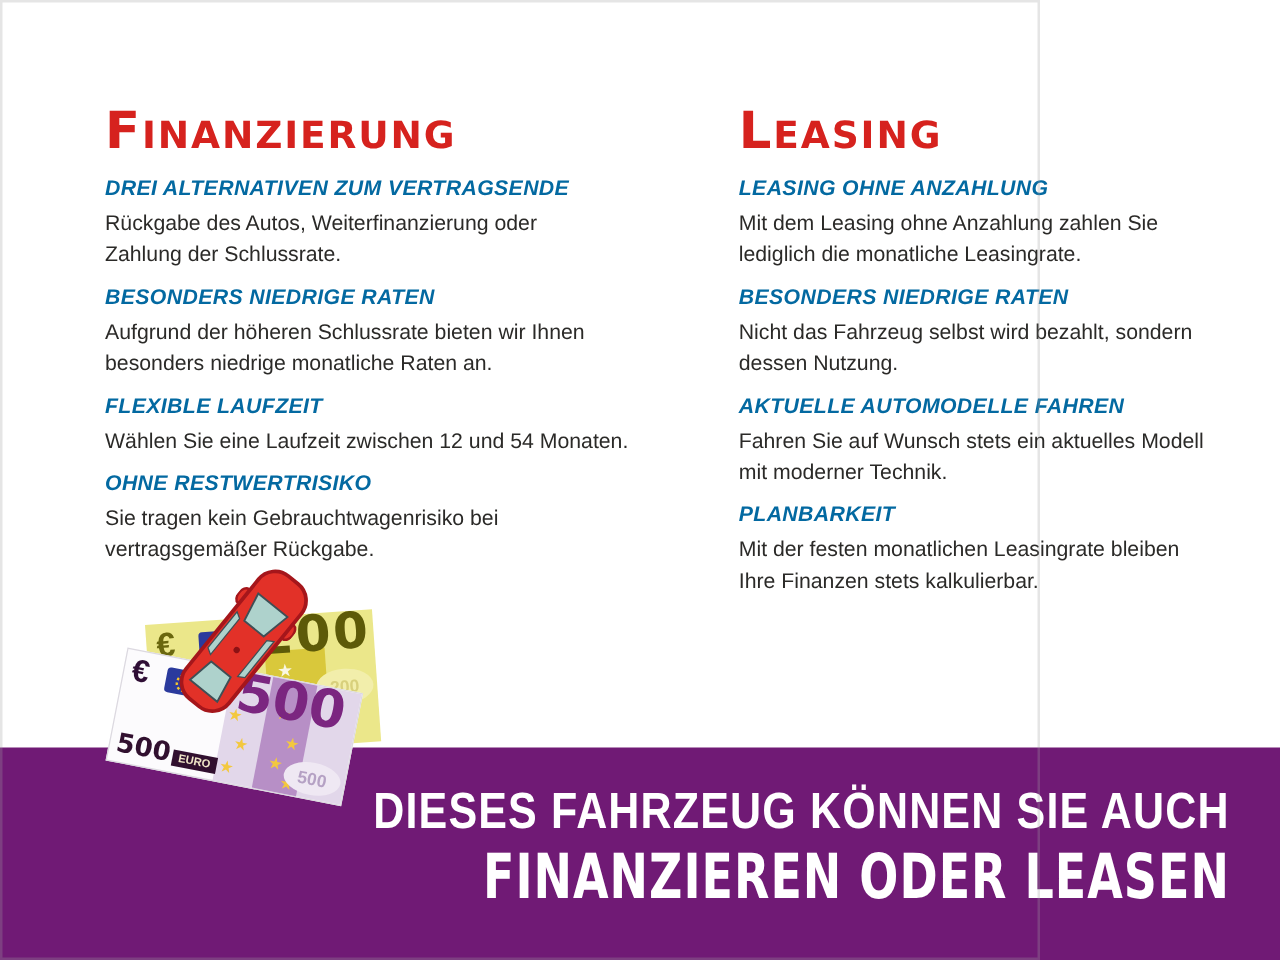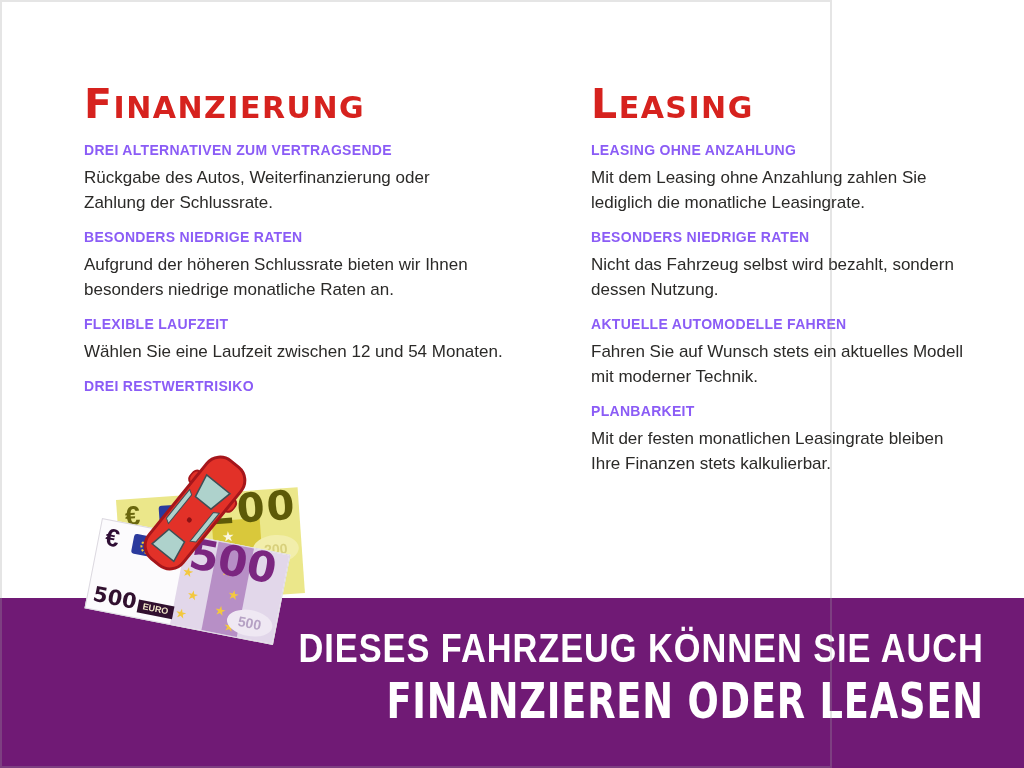--- a/index.html
+++ b/index.html
@@ -11,21 +11,21 @@
   
   .col{position:absolute;top:84px;width:460px;}
   .col-left{left:84px;}
   .col-right{left:591px;}
   .col-title{margin:0 0 6px 0;font-family:"DejaVu Sans", sans-serif;font-weight:bold;
              font-size:30px;line-height:40px;color:#d6221e;letter-spacing:1.5px;
              text-transform:uppercase;white-space:nowrap;}
   .col-title::first-letter{font-size:41px;}
   .sec{margin-top:11px;}
   .sec-h{margin:0 0 4px 0;font-family:"Liberation Sans", sans-serif;font-weight:bold;
-         font-size:14px;line-height:22px;color:#8b5cf6;letter-spacing:.3px;white-space:nowrap;}
+         font-size:17px;line-height:22px;color:#0369a1;letter-spacing:.3px;white-space:nowrap;font-style:italic;}
   .sec-b{margin:0;font-size:17px;line-height:25px;color:#2b2a28;white-space:pre-line;}
 
   
   .illo{position:absolute;left:70px;top:448px;width:260px;height:220px;z-index:10;}
   .note{position:absolute;}
   .note200{left:46px;top:52px;width:182px;height:106px;background:#ebe78a;
            transform:rotate(-4deg);transform-origin:top left;}
   .n2-euro{position:absolute;left:8px;top:2px;font-weight:bold;font-size:27px;color:#6a670e;}
   .n2-value{position:absolute;left:90px;top:-6px;font-family:"DejaVu Sans", sans-serif;
             font-weight:bold;font-size:40px;color:#5d5a08;letter-spacing:2px;z-index:3;}
@@ -82,21 +82,23 @@
     <div class="sec">
       <h2 class="sec-h">BESONDERS NIEDRIGE RATEN</h2>
       <p class="sec-b">Aufgrund der höheren Schlussrate bieten wir Ihnen
 besonders niedrige monatliche Raten an.</p>
     </div>
     <div class="sec">
       <h2 class="sec-h">FLEXIBLE LAUFZEIT</h2>
       <p class="sec-b">Wählen Sie eine Laufzeit zwischen 12 und 54 Monaten.</p>
     </div>
     <div class="sec">
-      <h2 class="sec-h">DREI RESTWERTRISIKO</h2>
+      <h2 class="sec-h">OHNE RESTWERTRISIKO</h2>
+      <p class="sec-b">Sie tragen kein Gebrauchtwagenrisiko bei
+vertragsgemäßer Rückgabe.</p>
     </div>
   </section>
 
   <section class="col col-right">
     <h1 class="col-title">LEASING</h1>
     <div class="sec">
       <h2 class="sec-h">LEASING OHNE ANZAHLUNG</h2>
       <p class="sec-b">Mit dem Leasing ohne Anzahlung zahlen Sie
 lediglich die monatliche Leasingrate.</p>
     </div>

